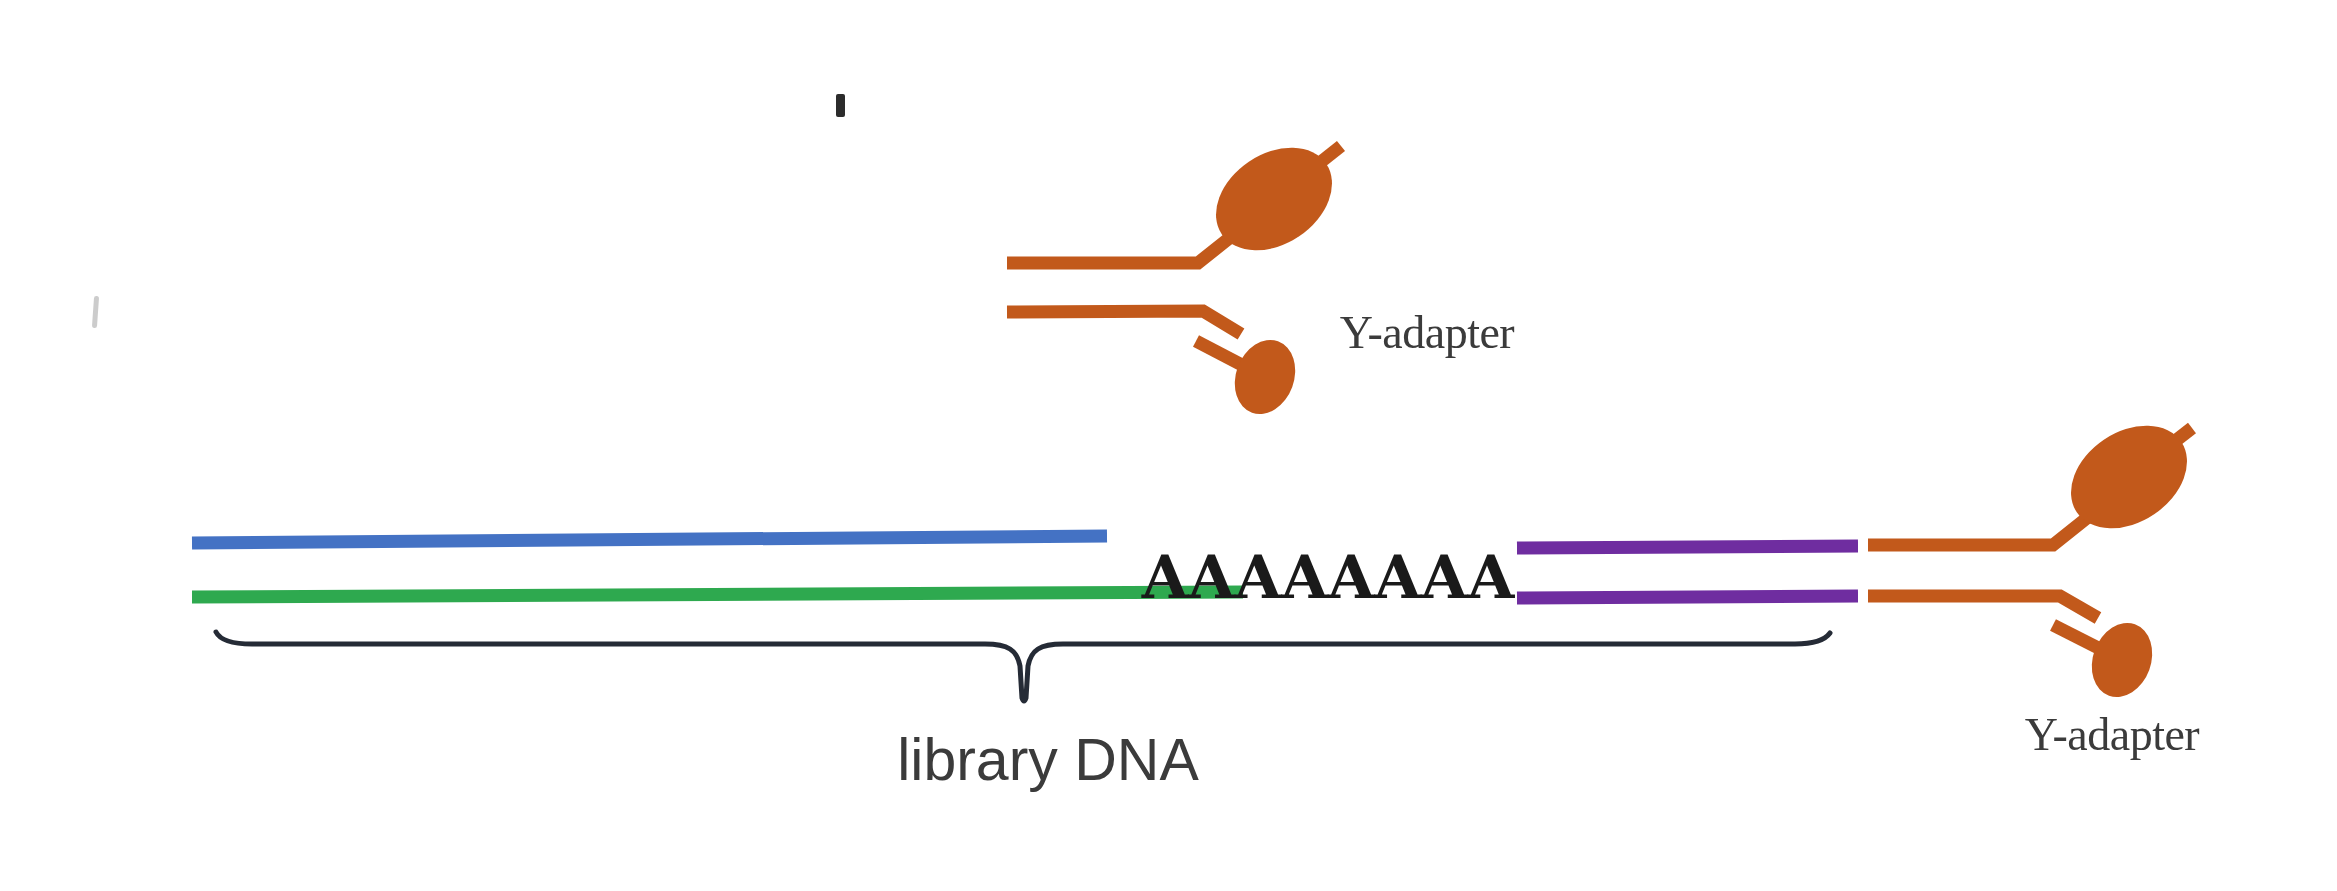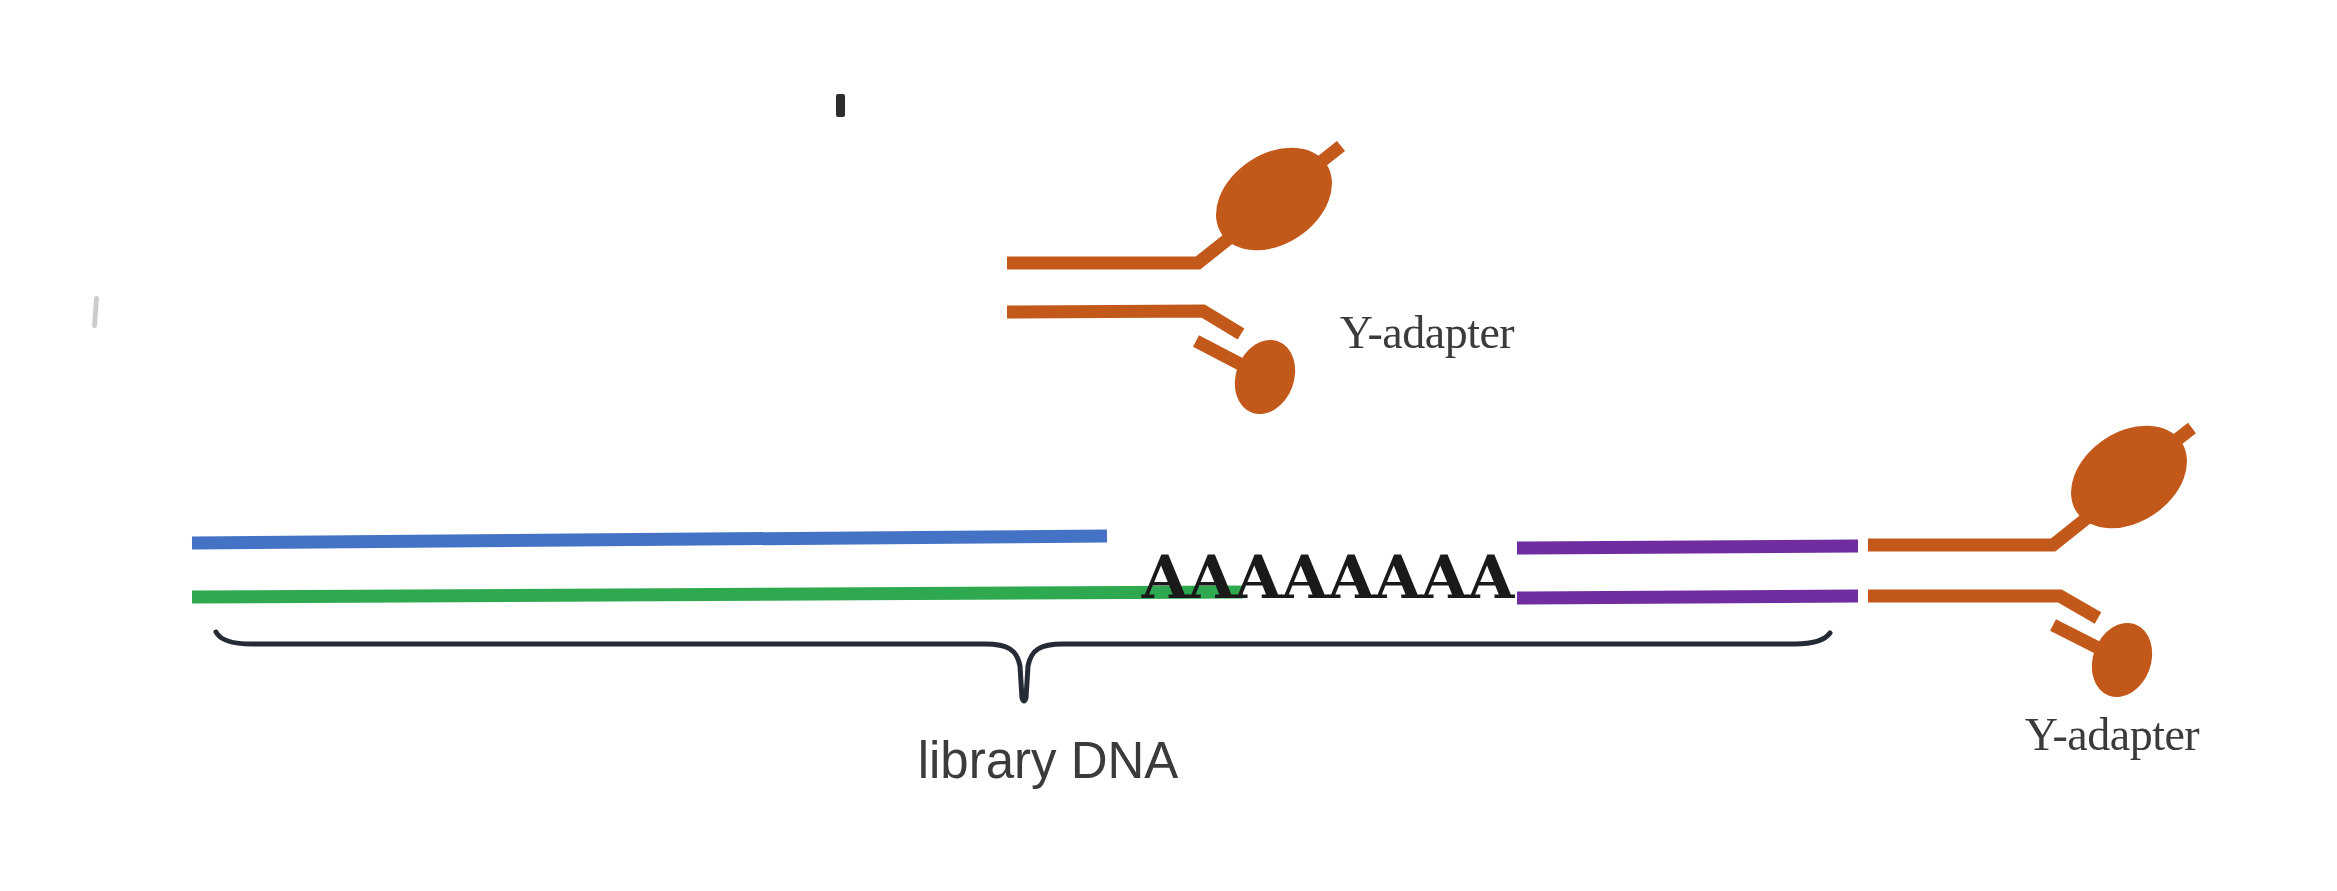--- a/index.html
+++ b/index.html
@@ -38,21 +38,21 @@
     font-size: 60px;
     color: var(--sequence-text, #1a1a1a);
   }
   .seq-a { left: 1328px; top: 537px; margin-top: 40px; }
   .seq-t { left: 1383px; top: 600px; letter-spacing: 3px; }
   .label-top-adapter   { left: 1427px; top: 333px; }
   .label-right-adapter { left: 2112px; top: 735px; }
   .label-library {
     left: 1048px; top: 760px;
     font-family: "Liberation Sans", sans-serif;
-    font-size: 51px;
+    font-size: 59px;
     color: var(--label-text, #3b3b3b);
   }
 </style>
 </head>
 <body>
 
 <div class="stage">
 
   <svg viewBox="0 0 2337 891" width="2337" height="891">
 

